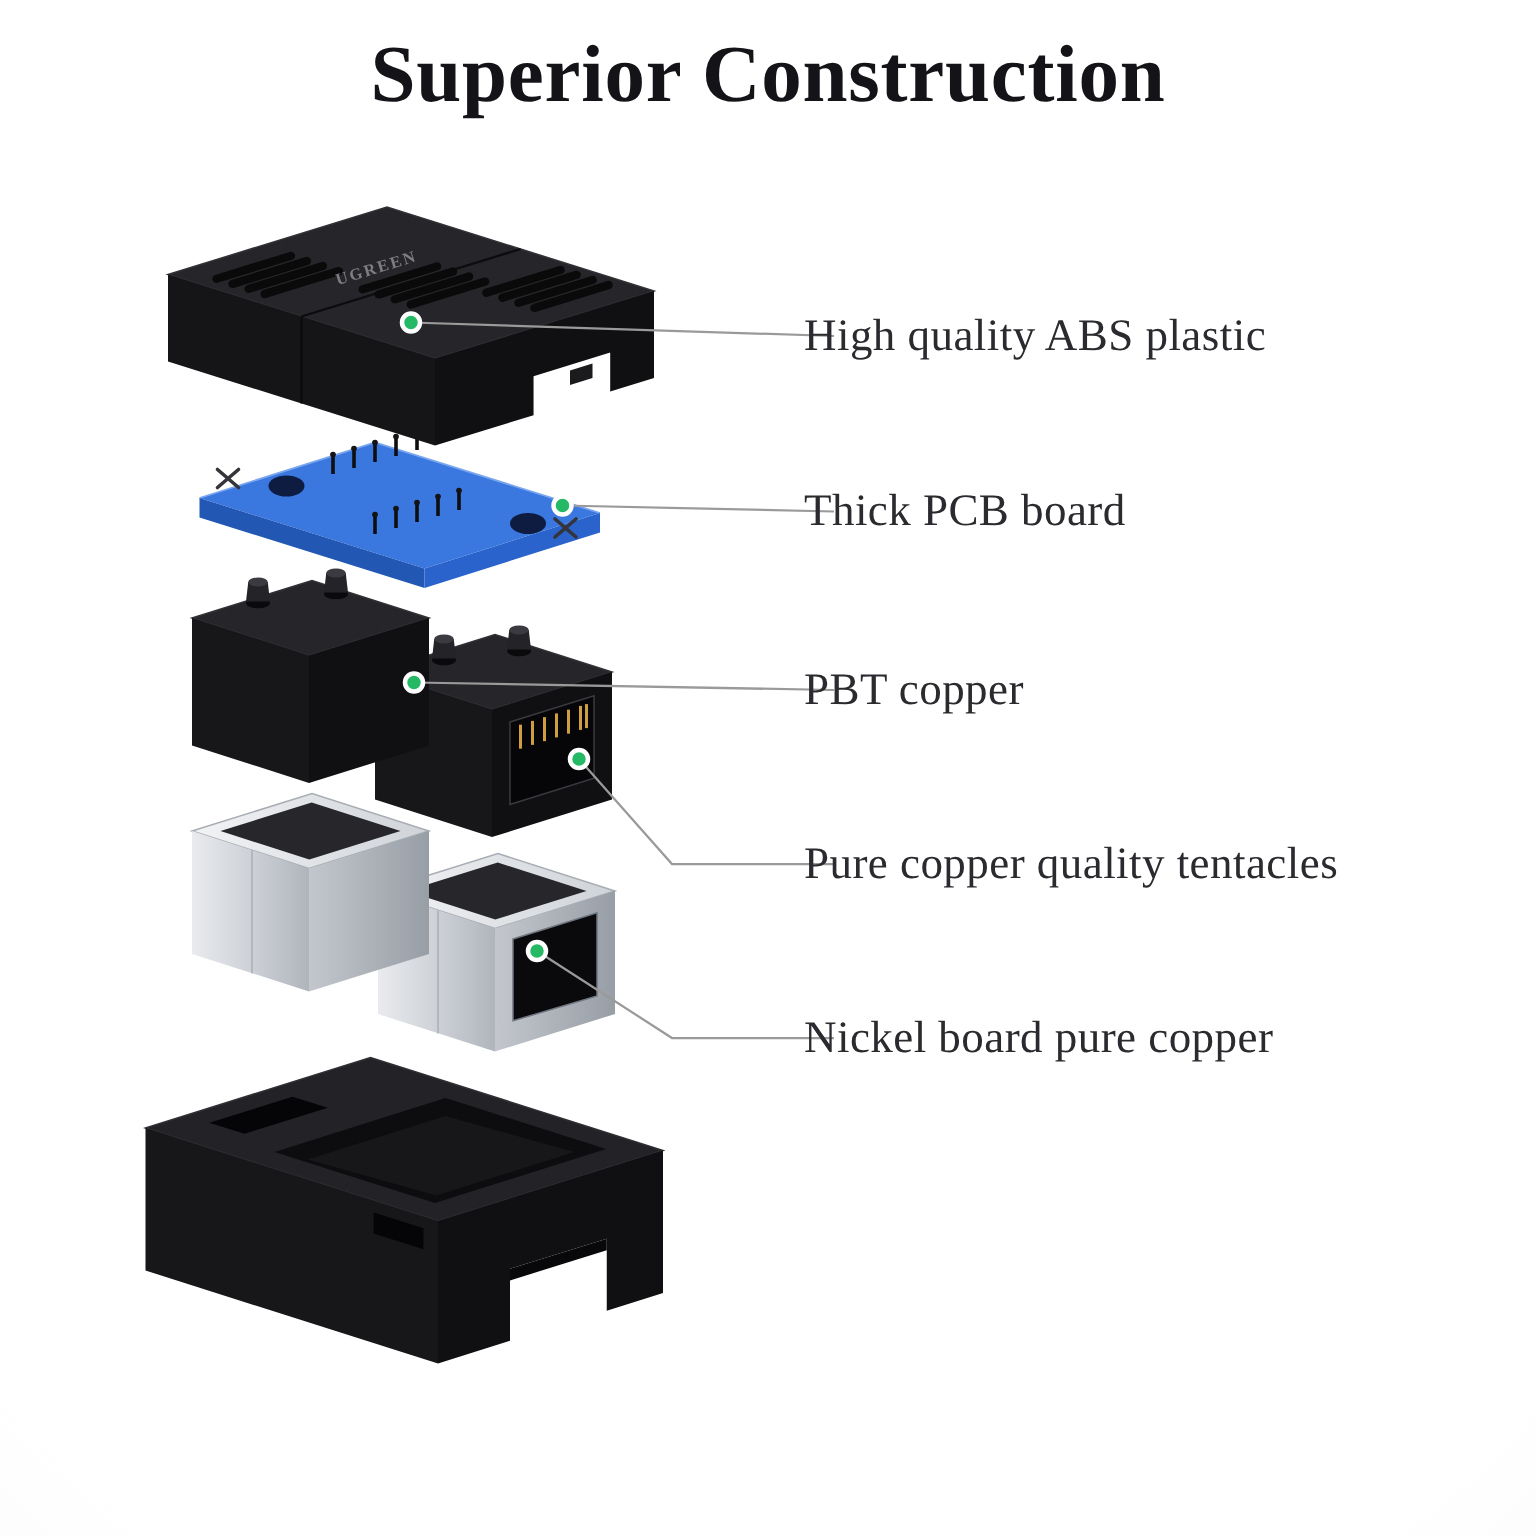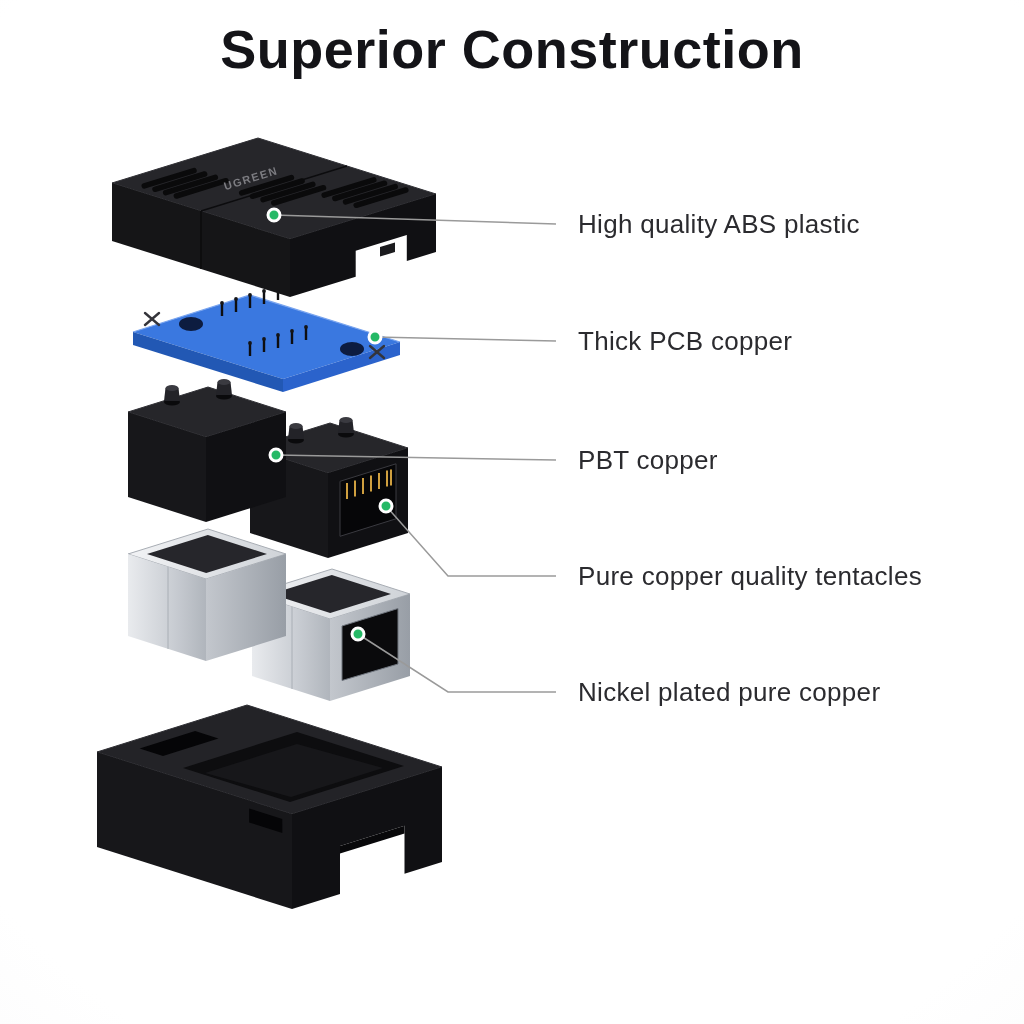--- a/index.html
+++ b/index.html
@@ -1,32 +1,32 @@
 <!DOCTYPE html>
 <html><head>
 <meta charset="utf-8">
 <style>
   html,body{margin:0;padding:0;}
   .page{
     position:relative;
     width:1024px;height:1024px;
     background:radial-gradient(120% 120% at 50% 45%, #ffffff 55%, #f2f2f3 100%);
-    font-family:Liberation Sans, sans-serif;
+    font-family:Liberation Serif, serif;
     overflow:hidden;
   }
   .title{
     position:absolute;top:18px;left:0;right:0;
     text-align:center;
     font-size:54px;font-weight:800;letter-spacing:.5px;
     color:#141418;
   }
   .diagram-svg{position:absolute;left:0;top:0;}
   .callout-label{
-    position:absolute;left:578px;transform:translateY(-50%);
-    font-size:26px;color:#2b2b2f;letter-spacing:.3px;white-space:nowrap;
+    position:absolute;left:536px;transform:translateY(-50%);
+    font-size:30px;color:#2b2b2f;letter-spacing:.3px;white-space:nowrap;
   }
 </style>
 </head>
 <body>
 
 <div class="page">
 
   <div class="title">Superior Construction</div>
 
   <svg class="diagram-svg" width="1024" height="1024" viewBox="0 0 1024 1024">
@@ -187,18 +187,18 @@
     <g fill="#25b966" stroke="#ffffff" stroke-width="3">
       <circle cx="274" cy="215" r="6"></circle>
       <circle cx="375" cy="337" r="6"></circle>
       <circle cx="276" cy="455" r="6"></circle>
       <circle cx="386" cy="506" r="6"></circle>
       <circle cx="358" cy="634" r="6"></circle>
     </g>
   </svg>
 
   <div class="callout-label" style="top:224px">High quality ABS plastic</div>
-  <div class="callout-label" style="top:341px">Thick PCB copper</div>
+  <div class="callout-label" style="top:341px">Thick PCB board</div>
   <div class="callout-label" style="top:460px">PBT copper</div>
   <div class="callout-label" style="top:576px">Pure copper quality tentacles</div>
-  <div class="callout-label" style="top:692px">Nickel plated pure copper</div>
+  <div class="callout-label" style="top:692px">Nickel board pure copper</div>
 
 </div>
 
 </body></html>

